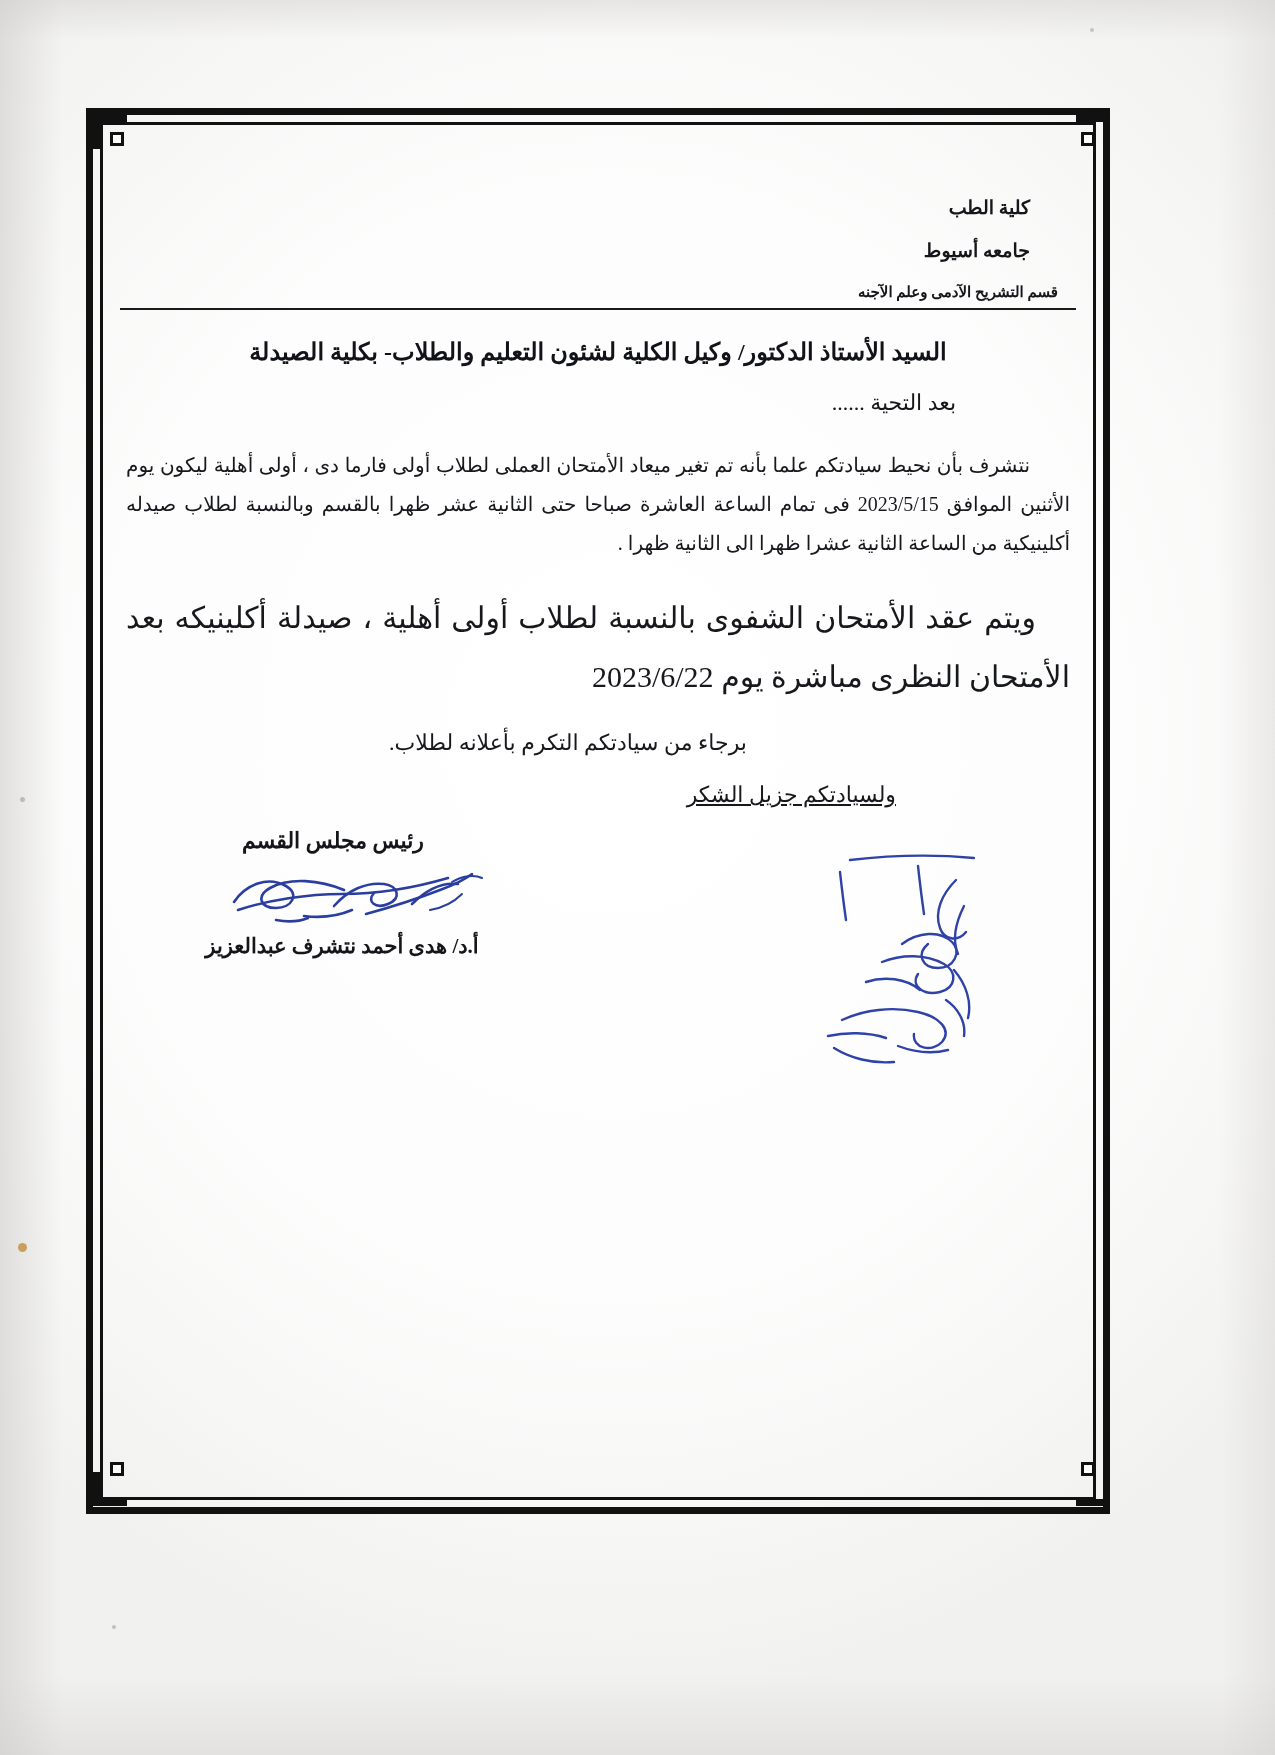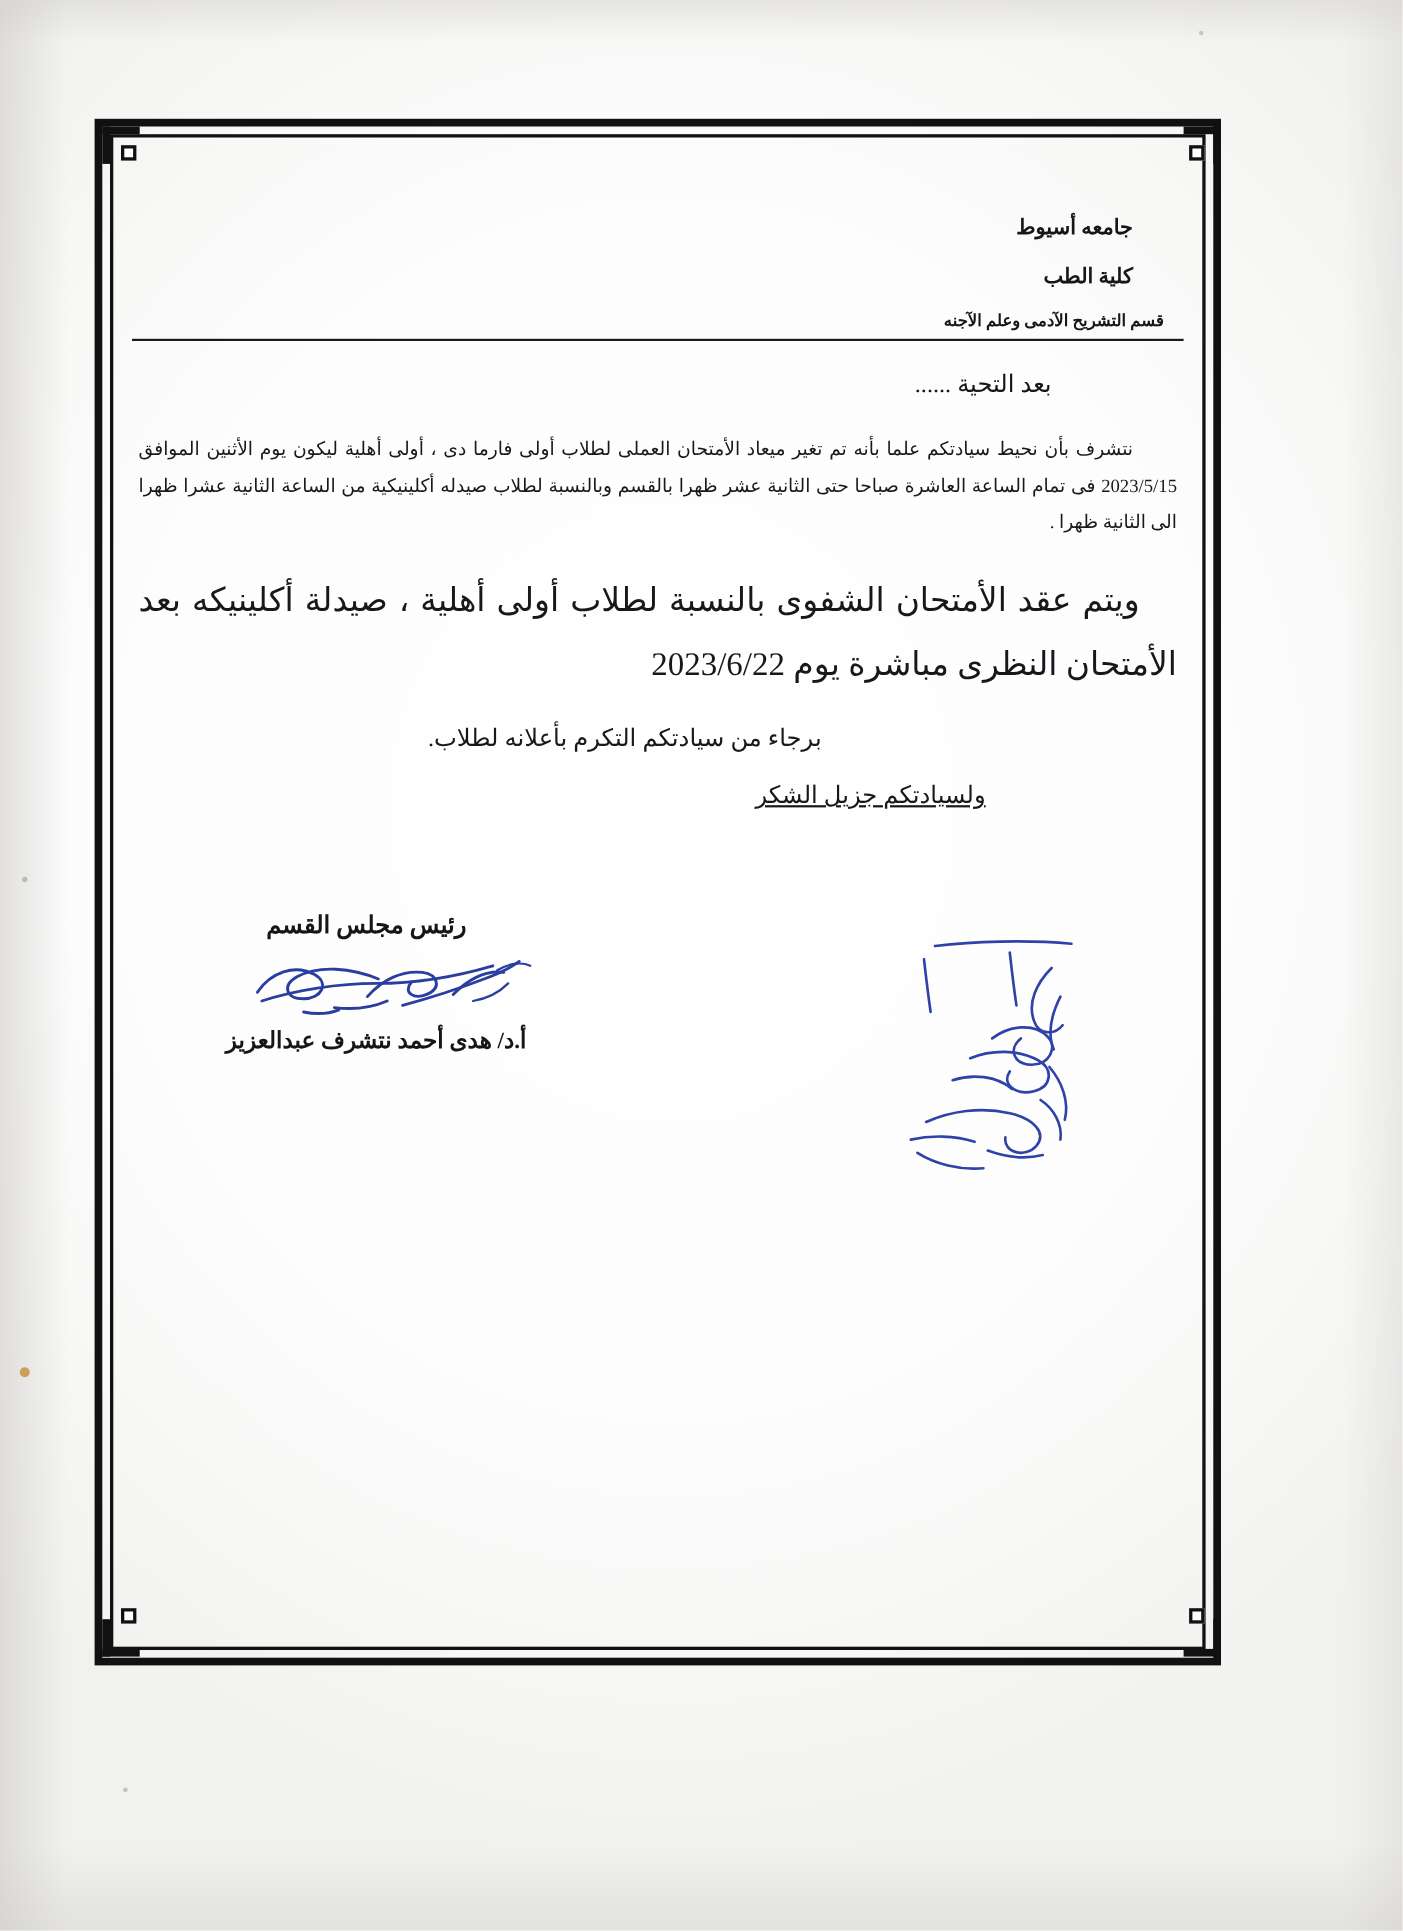--- a/index.html
+++ b/index.html
@@ -157,21 +157,21 @@
 
   .greeting {
     font-size: 22px;
     color: #15161a;
     text-align: right;
     margin: 0 0 30px 0;
     padding-right: 120px;
   }
 
   .para {
-    font-size: 17px;
+    font-size: 20px;
     color: #17181c;
     line-height: 1.95;
     text-align: justify;
     text-align-last: right;
     margin: 0 0 26px 0;
     padding: 0 6px;
     direction: rtl;
   }
   .para.indent-first { text-indent: 40px; }
 
@@ -266,27 +266,28 @@
   <div class="corner bl"></div>
   <div class="corner br"></div>
   <div class="corner-notch tl"></div>
   <div class="corner-notch tr"></div>
   <div class="corner-notch bl"></div>
   <div class="corner-notch br"></div>
 
   <div id="content">
 
     <div class="letterhead">
+      <div class="lh-line lh-2">كلية الطب</div>
       <div class="lh-line lh-1">جامعه أسيوط</div>
-      <div class="lh-line lh-2">كلية الطب</div>
       <div class="lh-line lh-3">قسم التشريح الآدمى وعلم الآجنه</div>
     </div>
 
     <div class="rule"></div>
 
+    <div class="addressee">السيد الأستاذ الدكتور/ وكيل الكلية لشئون التعليم والطلاب- بكلية الصيدلة</div>
 
     <div class="greeting">بعد التحية ......</div>
 
     <div class="para indent-first">نتشرف بأن نحيط سيادتكم علما بأنه تم تغير ميعاد الأمتحان العملى  لطلاب  أولى فارما دى ، أولى أهلية  ليكون يوم الأثنين الموافق 2023/5/15 فى تمام الساعة العاشرة صباحا حتى الثانية عشر ظهرا بالقسم  وبالنسبة  لطلاب صيدله أكلينيكية من الساعة الثانية عشرا ظهرا الى الثانية ظهرا .</div>
 
     <div class="para-oral">ويتم عقد الأمتحان الشفوى بالنسبة لطلاب أولى أهلية ، صيدلة أكلينيكه بعد الأمتحان النظرى مباشرة يوم 2023/6/22</div>
 
     <div class="request">برجاء من سيادتكم التكرم بأعلانه لطلاب.</div>
 
     <div class="thanks">ولسيادتكم جزيل الشكر</div>

